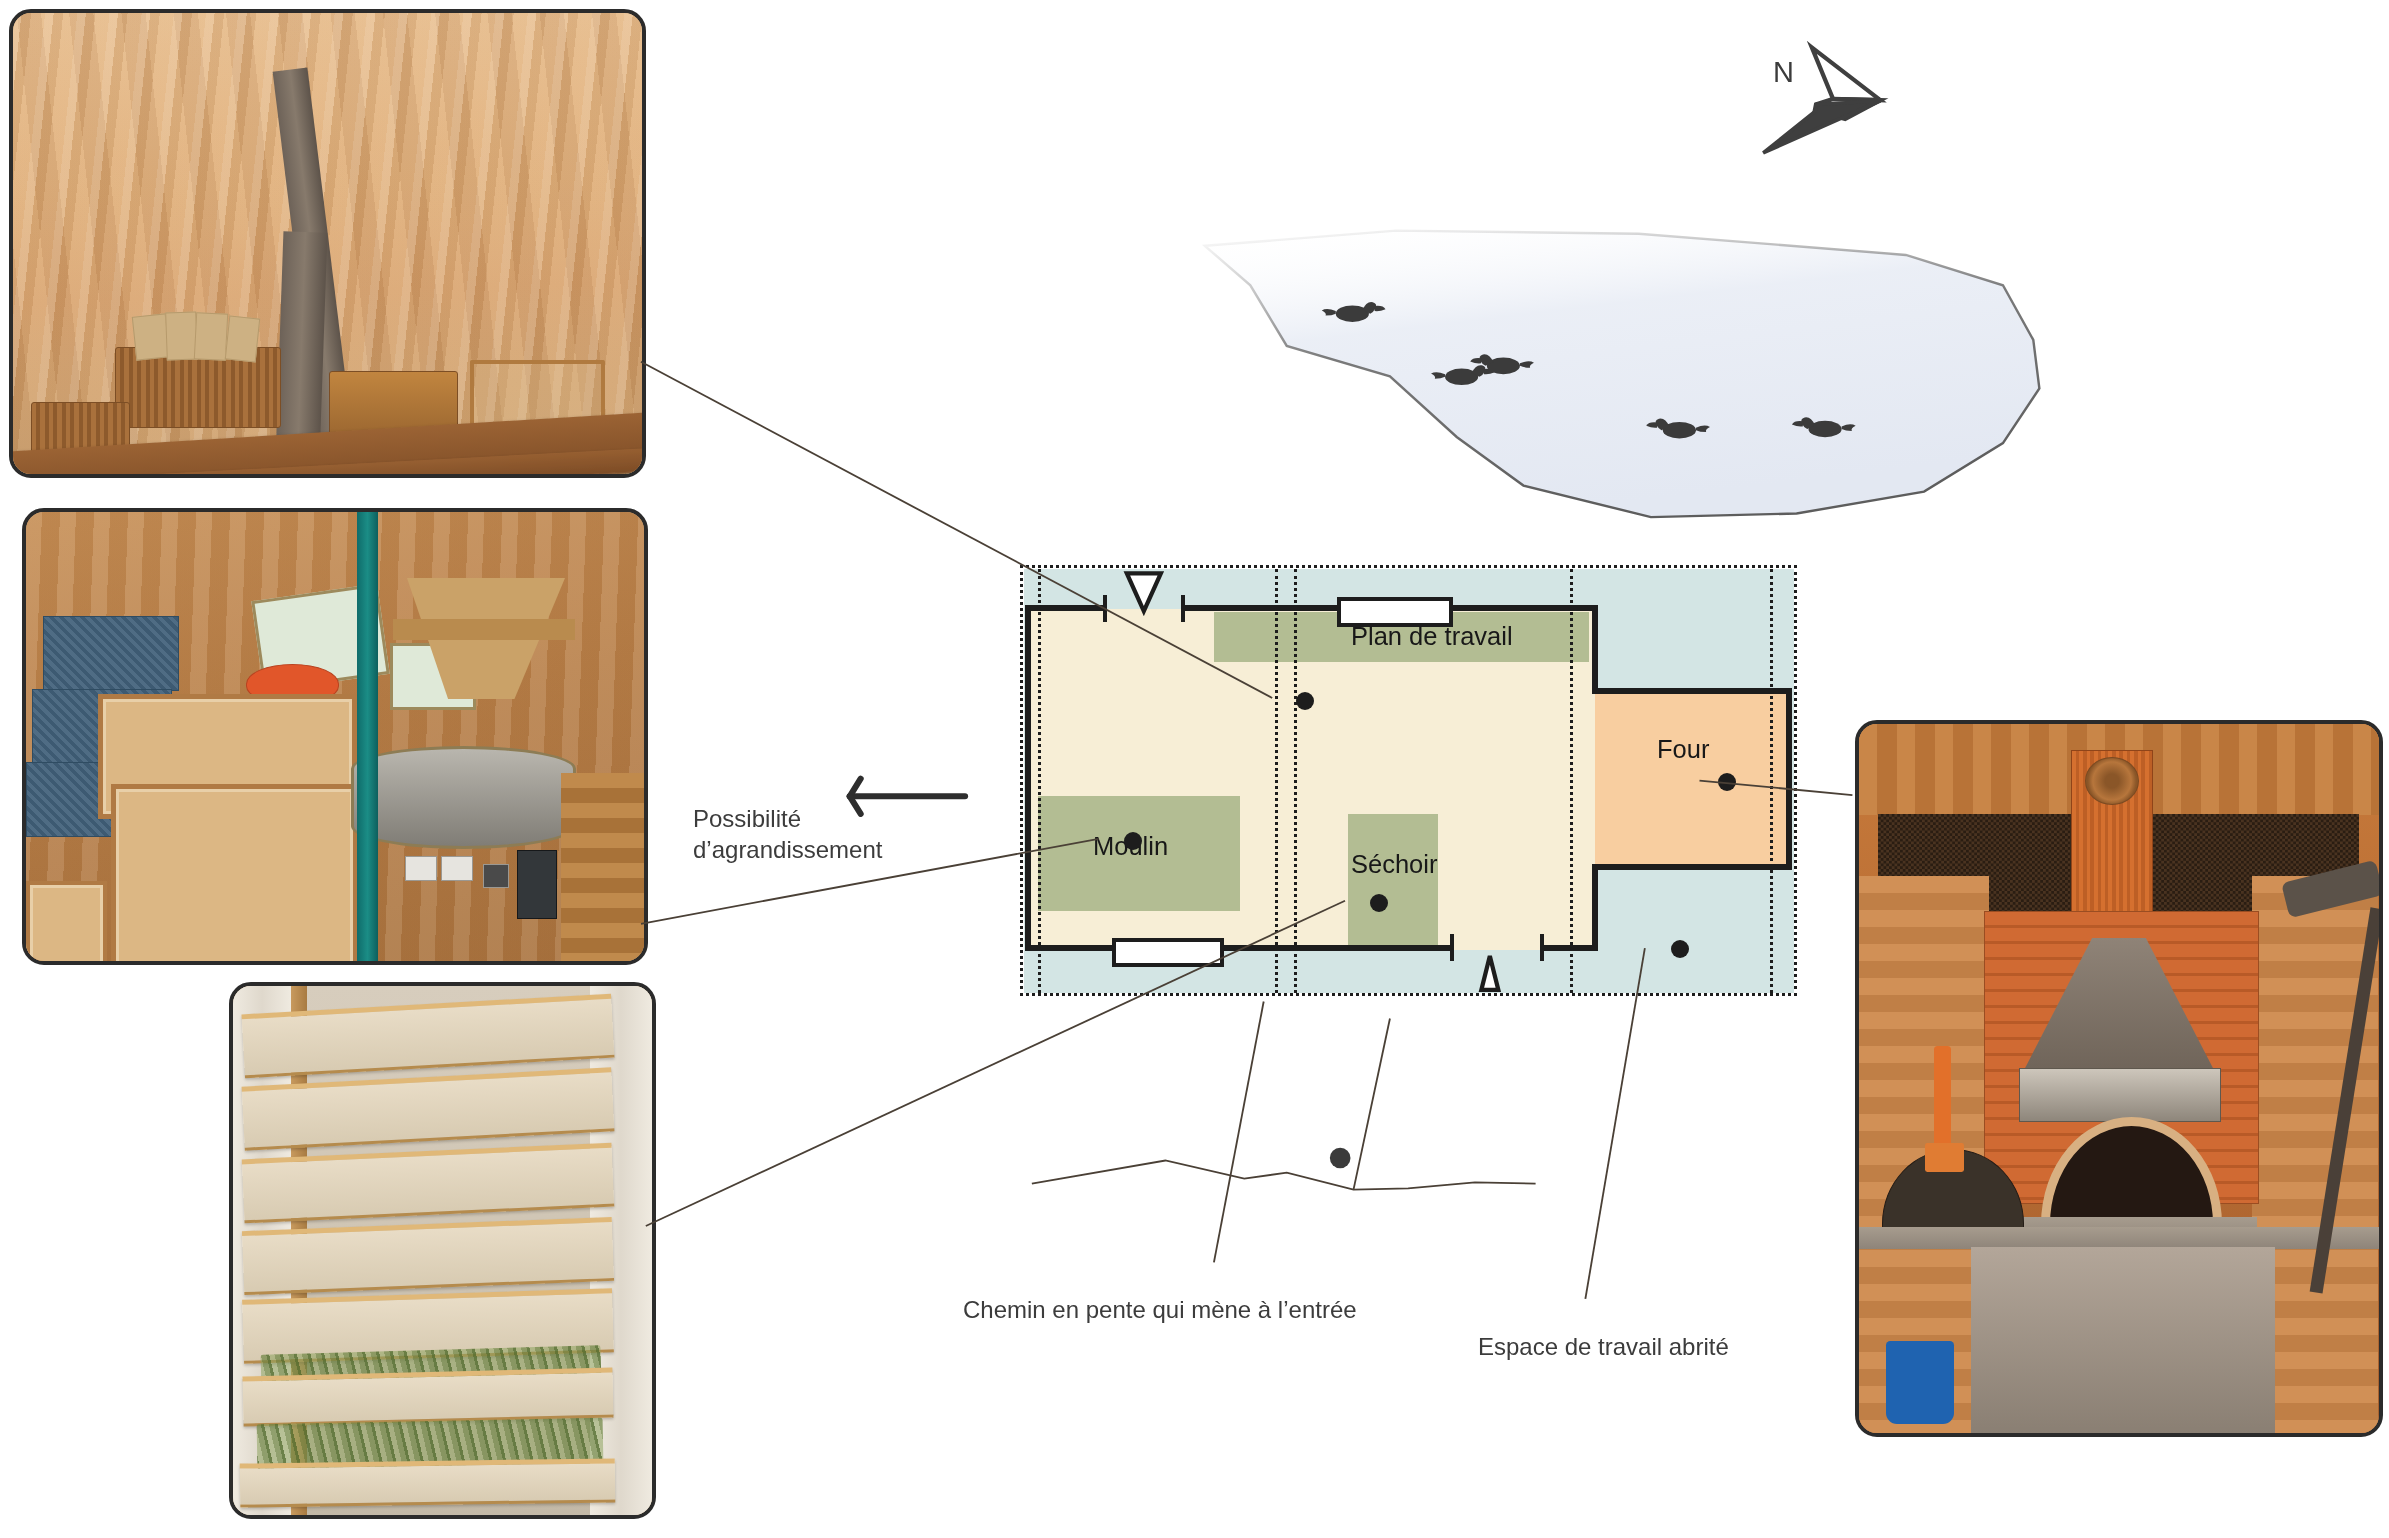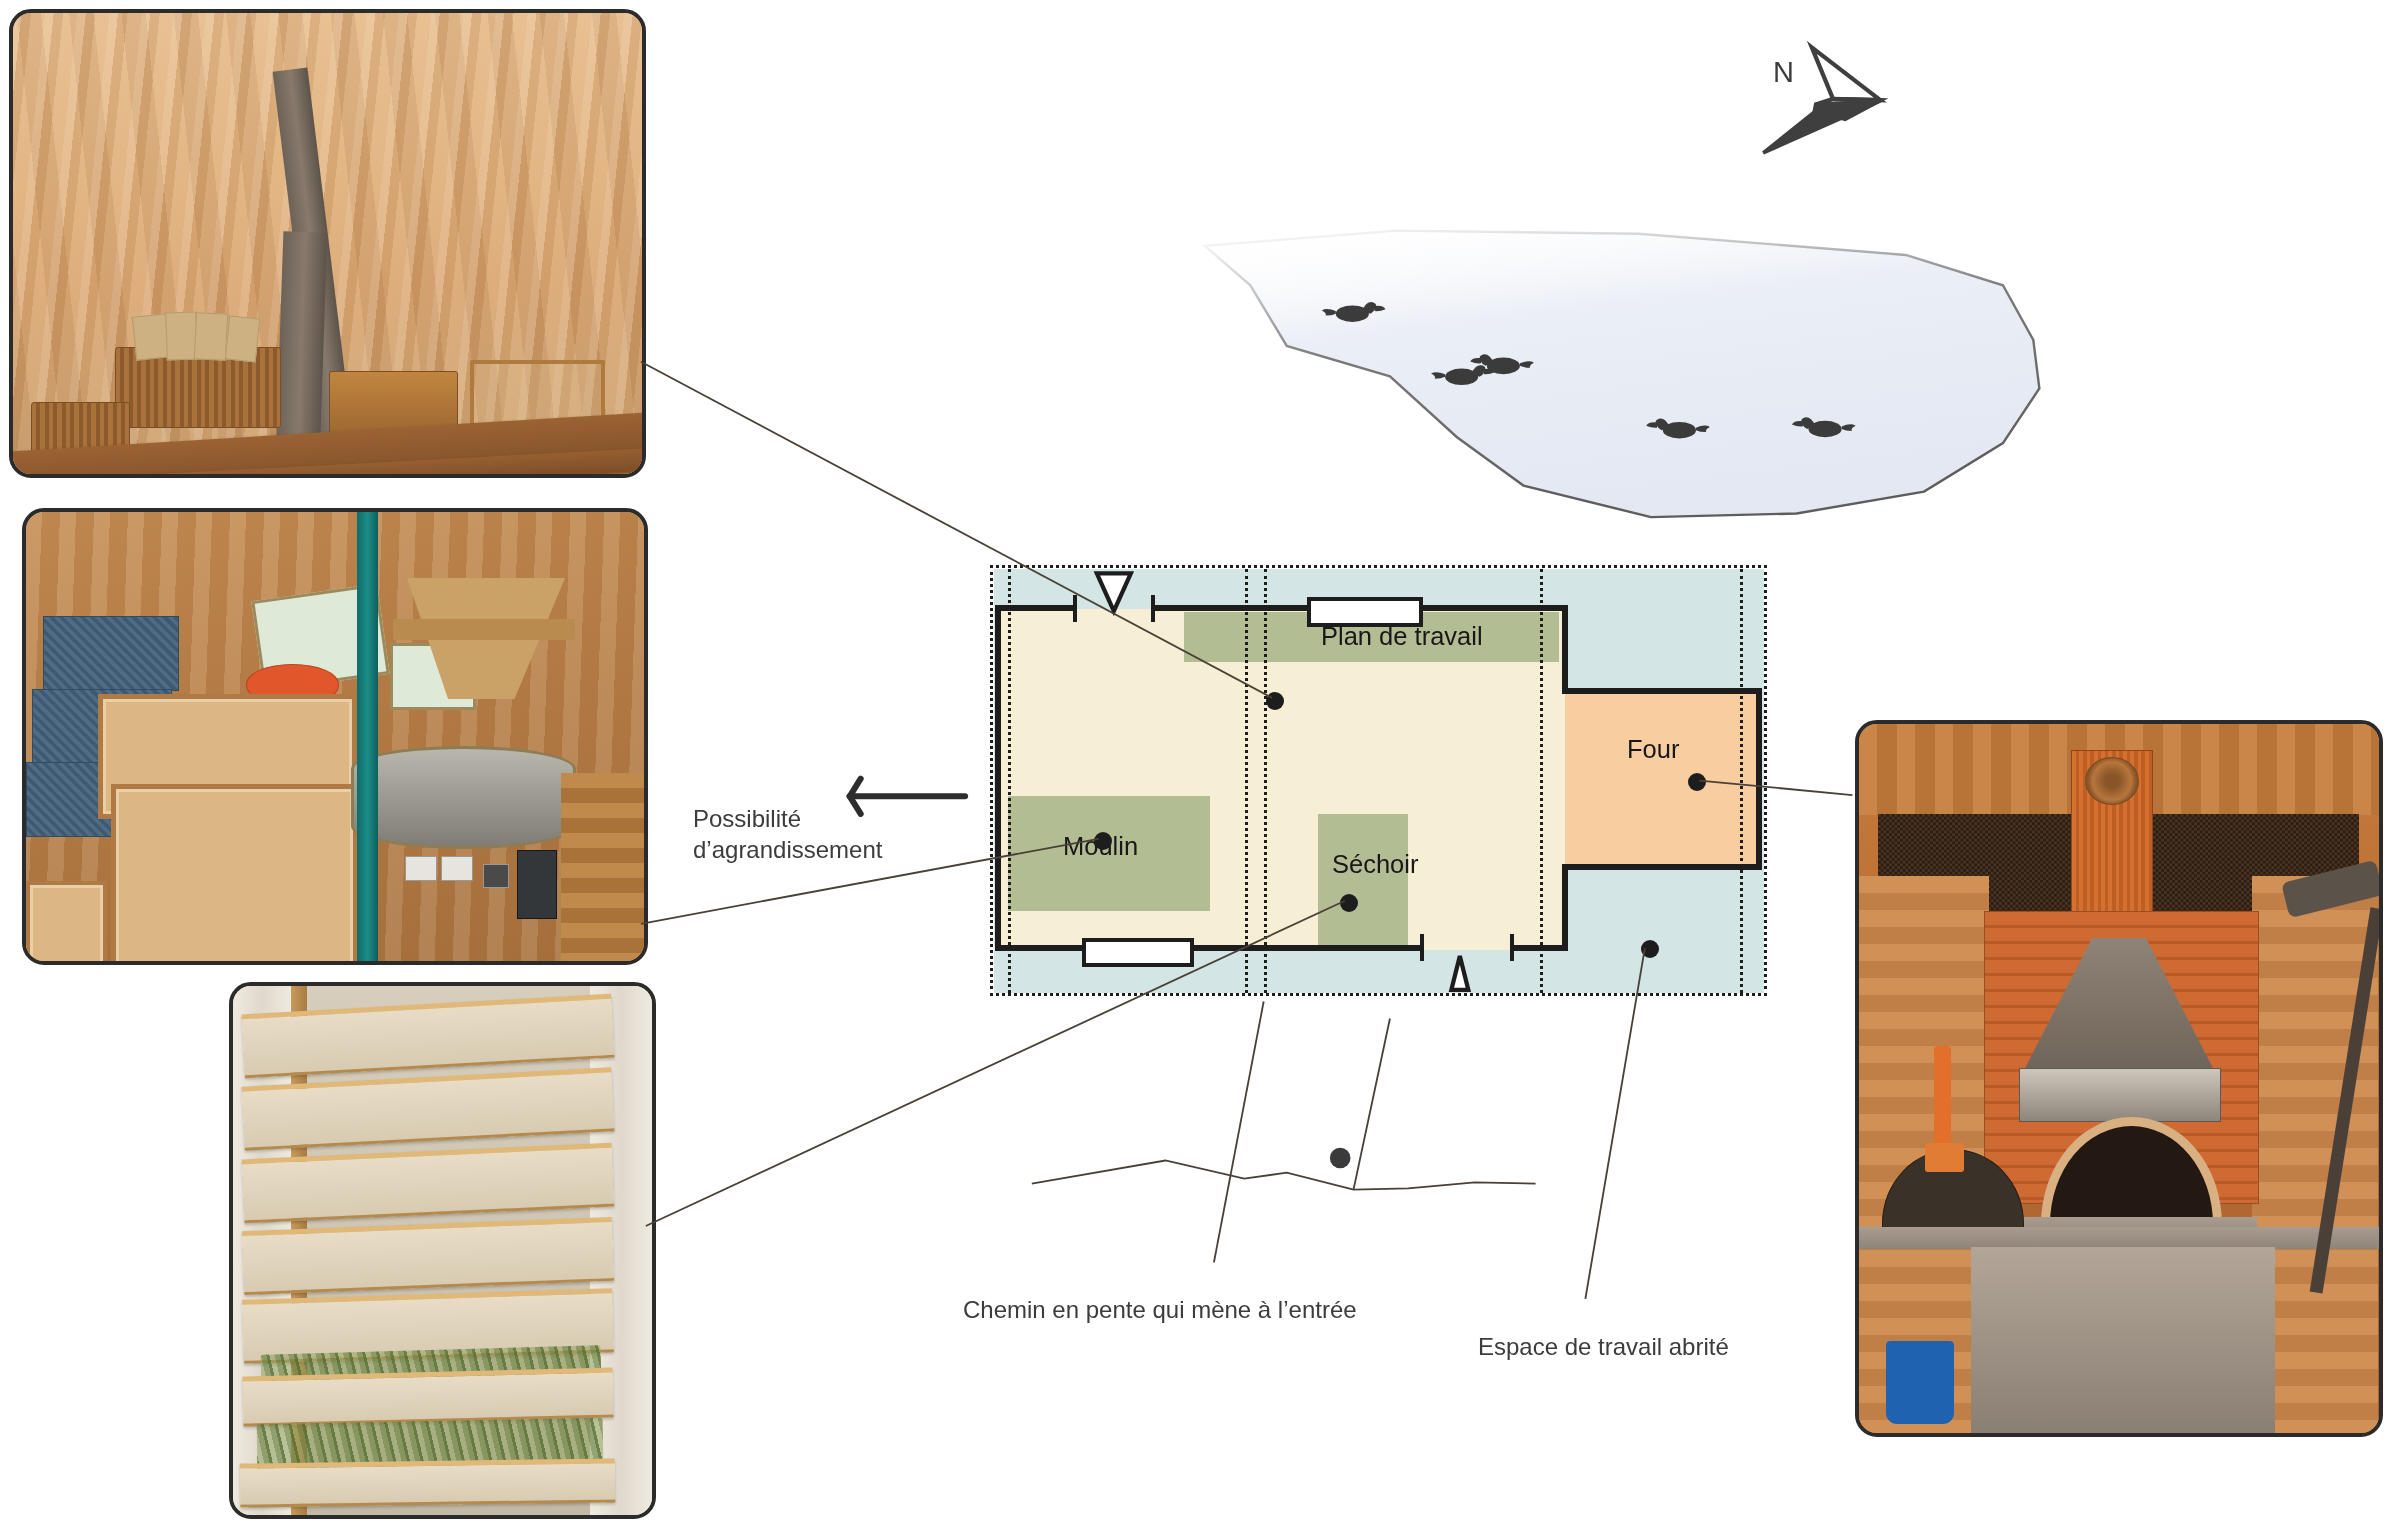--- a/index.html
+++ b/index.html
@@ -230,21 +230,21 @@
 
       <g transform="translate(3030,690) scale(-1.05,1.05)">
         <ellipse cx="22" cy="16" rx="26" ry="13"></ellipse>
         <path d="M38 10 q6 -14 16 -12 q8 2 4 10 q-3 6 -8 8 z"></path>
         <path d="M56 4 q14 -2 18 5 q-9 4 -17 3 z"></path>
         <path d="M-4 12 q-14 -6 -22 -1 q8 4 6 8 q10 0 16 -3 z"></path>
       </g>
     </g>
   </svg>
 
-  <div class="planwrap" style="left:990px;top:565px;width:777px;height:431px;">
+  <div class="planwrap" style="left:1020px;top:565px;width:777px;height:431px;">
 
     <div class="dotbox" style="left:0px;top:0px;width:777px;height:431px;"></div>
 
     <div class="terrace" style="left:3.6px;top:3.6px;width:770px;height:424px;"></div>
 
     <div class="room interior" style="position:absolute;left:4.9px;top:44px;width:565px;height:341px;"></div>
 
     <div class="room interior" style="position:absolute;left:565px;top:44px;width:13.4px;height:341px;"></div>
 
     <div class="room" style="position:absolute;left:575px;top:125px;width:193px;height:177px;background:#f8cea0;"></div>
@@ -286,21 +286,21 @@
     <svg class="lead" viewBox="0 0 1280 710" preserveAspectRatio="none" style="width:777px;height:431px;">
       <polygon points="176,14 232,14 204,76" fill="#ffffff" stroke="#1d1d1d" stroke-width="7"></polygon>
       <polygon points="788,700 760,700 774,644" fill="#ffffff" stroke="#1d1d1d" stroke-width="7"></polygon>
     </svg>
 
     <div class="window" style="left:317px;top:32px;width:108px;height:22px;"></div>
     <div class="window" style="left:92px;top:373px;width:104px;height:20.6px;"></div>
 
     <div class="label" style="left:331px;top:57px;">Plan de travail</div>
     <div class="label" style="left:73px;top:267px;">Moulin</div>
-    <div class="label" style="left:331px;top:285px;margin-left:11px;">Séchoir</div>
+    <div class="label" style="left:331px;top:285px;">Séchoir</div>
     <div class="label" style="left:637px;top:170px;">Four</div>
 
     <div class="dot" style="left:104px;top:267px;width:18px;height:18px;"></div>
     <div class="dot" style="left:276px;top:127px;width:18px;height:18px;"></div>
     <div class="dot" style="left:350px;top:329px;width:18px;height:18px;"></div>
     <div class="dot" style="left:698px;top:208px;width:18px;height:18px;"></div>
     <div class="dot" style="left:651px;top:375px;width:18px;height:18px;"></div>
   </div>
 
   <svg class="lead" viewBox="0 0 3936 2534" style="z-index:3;">

